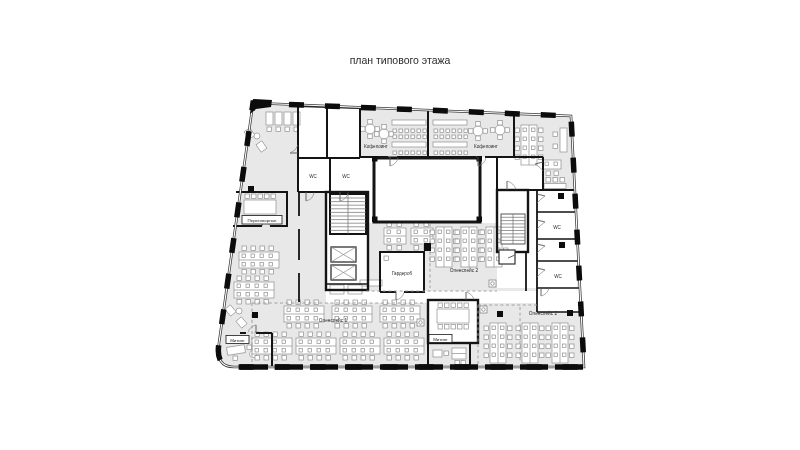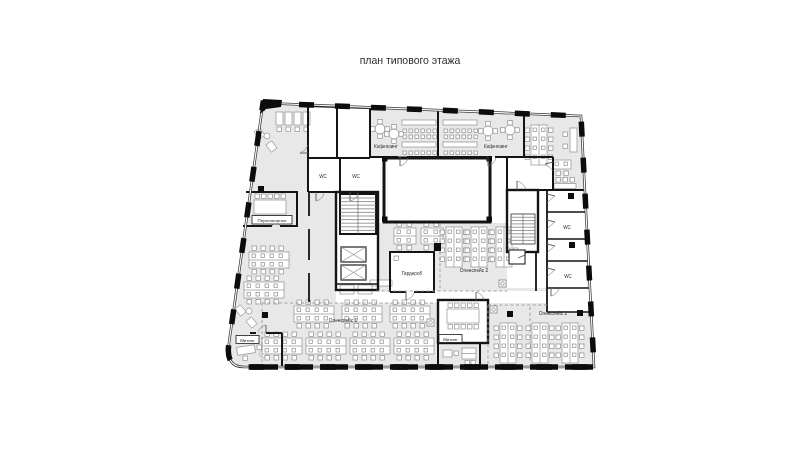--- a/index.html
+++ b/index.html
@@ -1,17 +1,17 @@
 <!DOCTYPE html>
 <html><head>
 <meta charset="utf-8">
 <style>
   html,body{margin:0;padding:0;background:#ffffff;}
   body{width:800px;height:450px;overflow:hidden;font-family:"Liberation Sans",sans-serif;}
-  #stage{width:684px;height:450px;position:relative;padding-left:10px;}
+  #stage{width:684px;height:450px;position:relative;}
   svg{display:block;}
   .furn{fill:#ffffff;stroke:#8f8f8f;stroke-width:0.7;}
   .furn line{stroke:#8f8f8f;stroke-width:0.7;}
   .wall{stroke:#141414;fill:none;}
   .tread{stroke:#6e6e6e;stroke-width:0.7;fill:none;}
   .doorleaf{stroke:#555;stroke-width:0.9;fill:none;}
   .doorarc{stroke:#777;stroke-width:0.6;fill:none;}
   .dash{stroke:#9a9a9a;stroke-width:0.9;fill:none;stroke-dasharray:3 2.6;}
   .lbl{fill:#2b2b2b;font-family:"Liberation Sans",sans-serif;}
   .lblbox{fill:#ffffff;stroke:#1a1a1a;stroke-width:0.8;}

